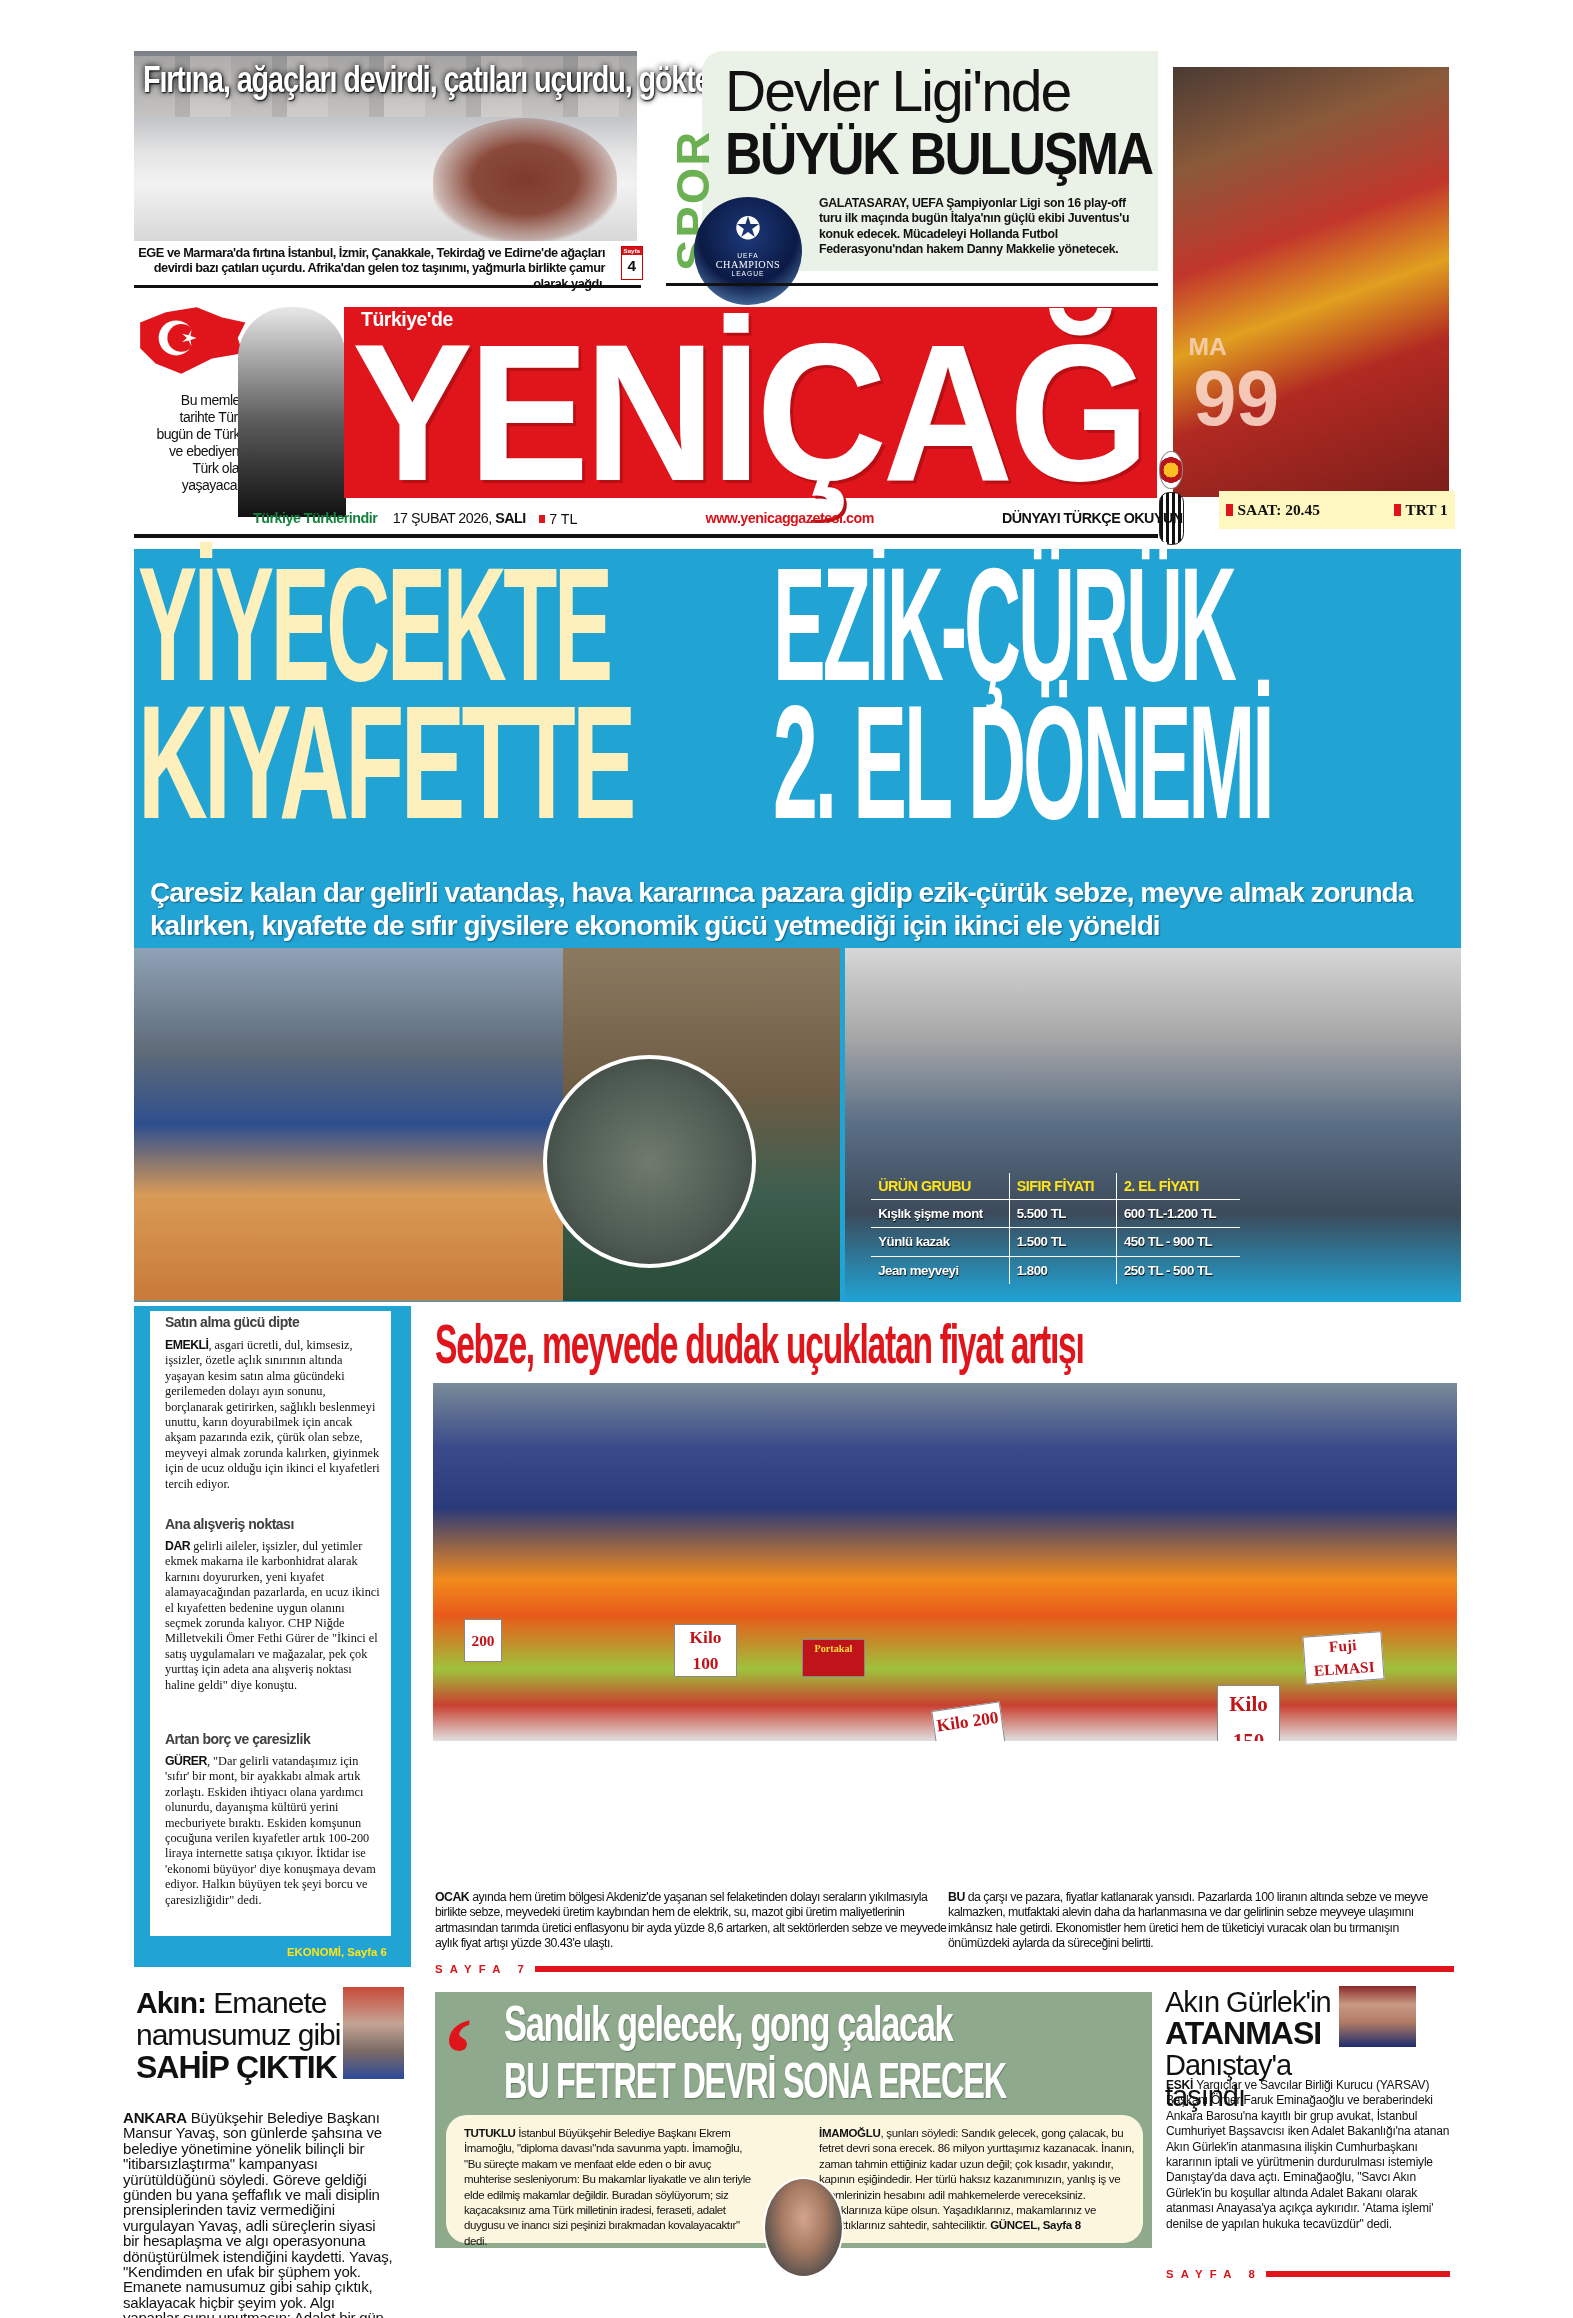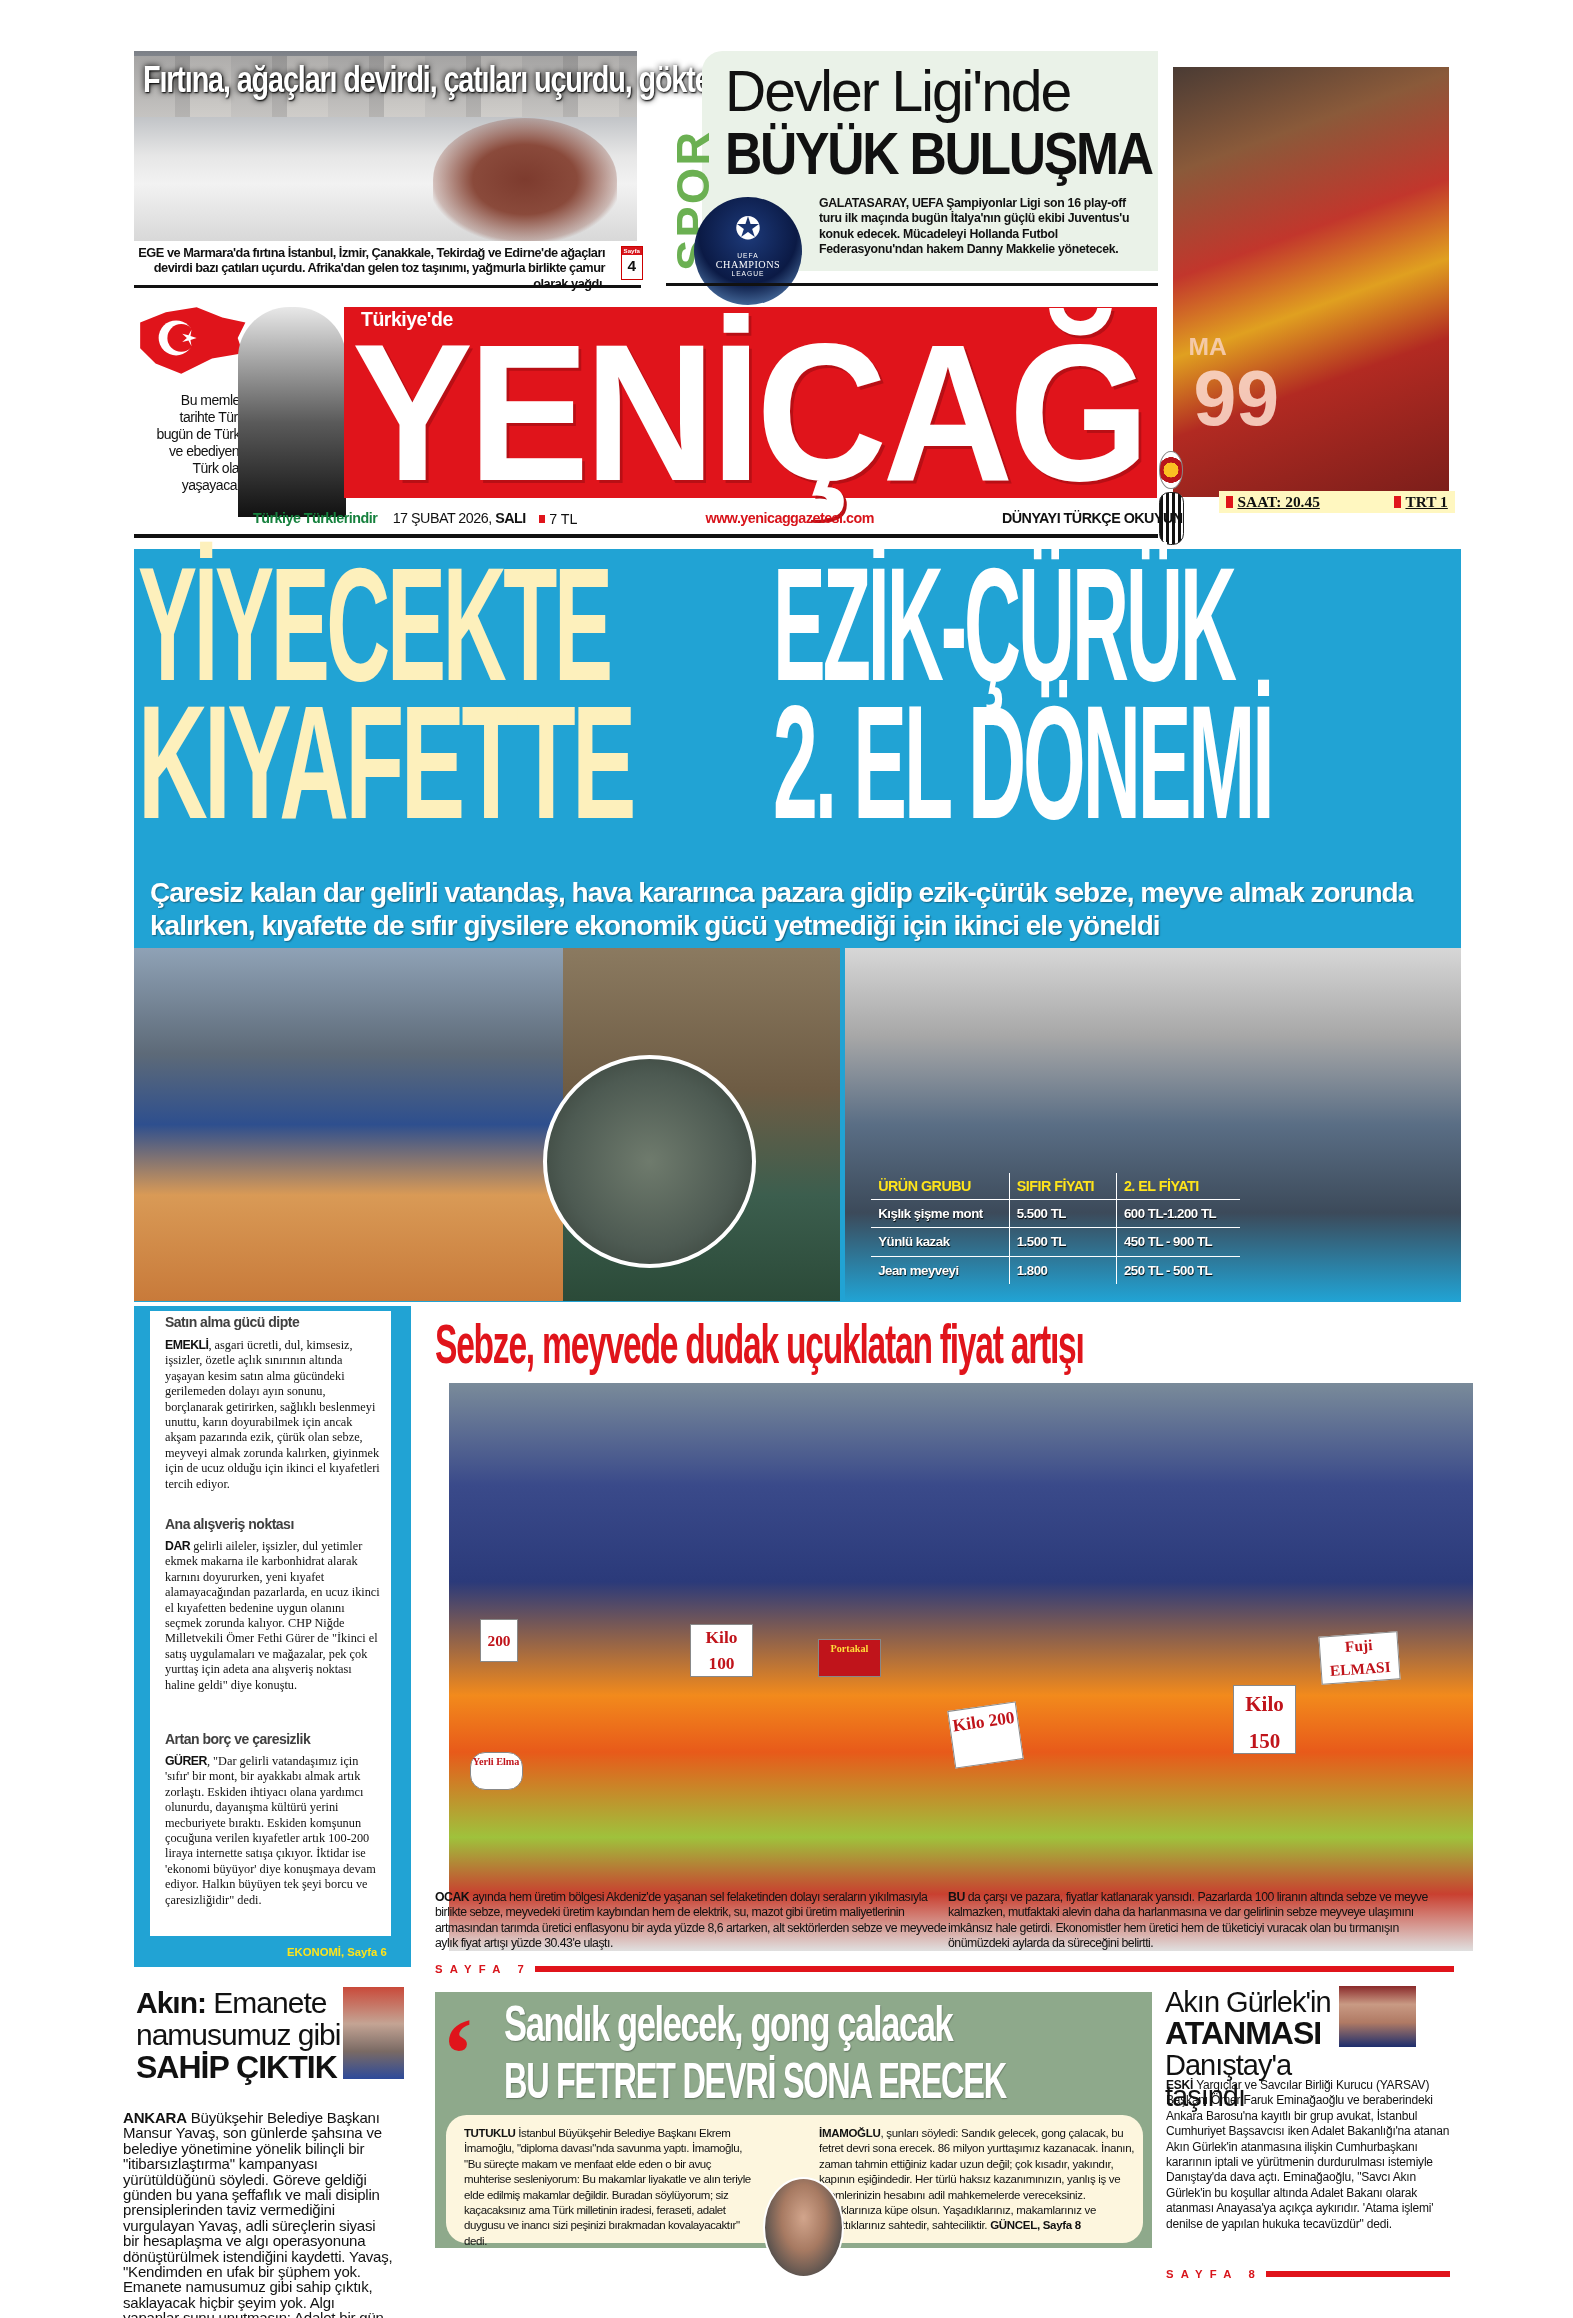--- a/index.html
+++ b/index.html
@@ -24,21 +24,21 @@
   #spor-title1{left:725px;top:61px;font-size:57px;font-weight:normal;letter-spacing:-2px;line-height:61px;white-space:nowrap;}
   #spor-title2{left:725px;top:123px;font-size:60px;font-weight:bold;letter-spacing:-2.6px;line-height:61px;white-space:nowrap;transform:scaleX(.86);transform-origin:left top;}
   #ucl-logo{left:694px;top:197px;width:108px;height:108px;border-radius:50%;background:radial-gradient(circle at 50% 35%,#1d3a7a 0%,#0b1a45 55%,#6fa3d8 100%);color:#fff;text-align:center;}
   #ucl-logo .stars{font-size:31px;line-height:46px;padding-top:9.2px;}
   #ucl-logo .t1{font-size:10.2px;letter-spacing:0.5px;font-family:"Liberation Serif",serif;}
   #ucl-logo .t2{font-size:6.7px;letter-spacing:1px;}
   #spor-body{left:819px;top:196px;width:328px;font-size:12.3px;line-height:15.4px;font-weight:bold;letter-spacing:-0.3px;}
   #gs-photo{left:1173px;top:67px;width:276px;height:430px;background:linear-gradient(160deg,#4a3b34 0%,#8a5a3a 20%,#c2362c 40%,#e0a020 55%,#b22a22 70%,#7a1e1a 100%);overflow:hidden;}
   #gs-photo .num{position:absolute;left:20.5px;top:287px;font-size:77px;font-weight:bold;color:#fbd6c8;opacity:.9;}
   #gs-photo .nm{position:absolute;left:15.4px;top:266px;font-size:24.6px;font-weight:bold;color:#fbd6c8;opacity:.8;}
-  #match-bar{left:1219px;top:491px;width:236px;height:22px;background:#fff7c0;display:flex;align-items:center;justify-content:space-between;padding:0 7.2px;box-sizing:border-box;text-decoration:underline;}
+  #match-bar{left:1219px;top:491px;width:236px;height:38px;background:#fff7c0;display:flex;align-items:center;justify-content:space-between;padding:0 7.2px;box-sizing:border-box;}
   #match-bar .it{font-family:"Liberation Serif",serif;font-size:15.4px;font-weight:bold;display:flex;align-items:center;}
   #match-bar .sq{display:inline-block;width:7.2px;height:12.3px;background:#e0141b;margin-right:4.1px;}
   #gs-badge{left:1159px;top:451px;width:21.5px;height:36px;border-radius:50%;background:radial-gradient(circle,#fbbf22 0 35%,#b8141b 36% 60%,#fff 61%);border:1px solid #888;}
   #juve-badge{left:1159px;top:492px;width:22.5px;height:51px;border-radius:10.2px 10.2px 11.3px 11.3px;background:repeating-linear-gradient(90deg,#111 0 3.1px,#fff 3.1px 6.1px);border:1.5px solid #222;}
 
   
   #flag{left:135px;top:302px;width:113px;height:77px;}
   #ataturk-quote{left:149px;top:392px;width:108px;text-align:right;font-size:14px;line-height:17px;letter-spacing:-0.5px;}
   #ataturk-photo{left:238px;top:307px;width:108px;height:210px;background:linear-gradient(180deg,#e8e8e8 0%,#a6a6a6 25%,#5a5a5a 55%,#111 100%);border-radius:51px 51px 0 0;}
   #logo-box{left:344px;top:307px;width:813px;height:191px;background:#e0141b;overflow:hidden;}
@@ -73,21 +73,21 @@
   
   #side-box{left:134px;top:1306px;width:277px;height:661px;background:#21a3d4;}
   #side-inner{left:150px;top:1311px;width:241px;height:625px;background:#fff;}
   .side-h{position:absolute;left:165px;color:#404040;font-weight:bold;font-size:14px;letter-spacing:-0.5px;white-space:nowrap;}
   .side-p{position:absolute;left:165px;width:215px;font-family:"Liberation Serif",serif;font-size:12.3px;line-height:15.4px;text-indent:0;}
   .side-p b{font-family:"Liberation Sans",sans-serif;font-weight:bold;letter-spacing:-0.5px;}
   #side-ref{left:287px;top:1946px;font-size:11.3px;font-weight:bold;color:#ffe41a;}
 
   
   #market-headline{left:435px;top:1316px;font-size:55px;line-height:56px;color:#e0141b;font-weight:bold;letter-spacing:-2px;white-space:nowrap;transform:scaleX(.61);transform-origin:left top;}
-  #market-photo{left:449px;top:1383px;width:1024px;height:568px;background:linear-gradient(180deg,#7a8b9a 0%,#3a4a8a 18%,#2b3a7a 35%,#f28a1c 55%,#e85a1a 65%,#9fc23c 80%,#c94030 90%,#e0e0e0 100%);overflow:hidden;}
+  #market-photo{left:433px;top:1383px;width:1024px;height:358px;background:linear-gradient(180deg,#7a8b9a 0%,#3a4a8a 18%,#2b3a7a 35%,#f28a1c 55%,#e85a1a 65%,#9fc23c 80%,#c94030 90%,#e0e0e0 100%);overflow:hidden;}
   .sign{position:absolute;background:#fff;color:#c0141b;font-weight:bold;font-family:"Liberation Serif",serif;border:1px solid #888;text-align:center;}
   #cap-left{left:435px;top:1890px;width:512px;font-size:12.3px;line-height:15.4px;letter-spacing:-0.5px;}
   #cap-right{left:948px;top:1890px;width:512px;font-size:12.3px;line-height:15.4px;letter-spacing:-0.5px;}
   #cap-left b,#cap-right b{font-weight:bold;}
   .sayfa-bar{position:absolute;display:flex;align-items:center;}
   .sayfa-bar .lbl{color:#d8141b;font-weight:bold;font-size:11.3px;letter-spacing:7.2px;}
   .sayfa-bar .bar{height:5.1px;background:#e0141b;flex:1;margin-left:4.1px;}
   #sayfa7{left:435px;top:1963px;width:1019px;}
 
   

